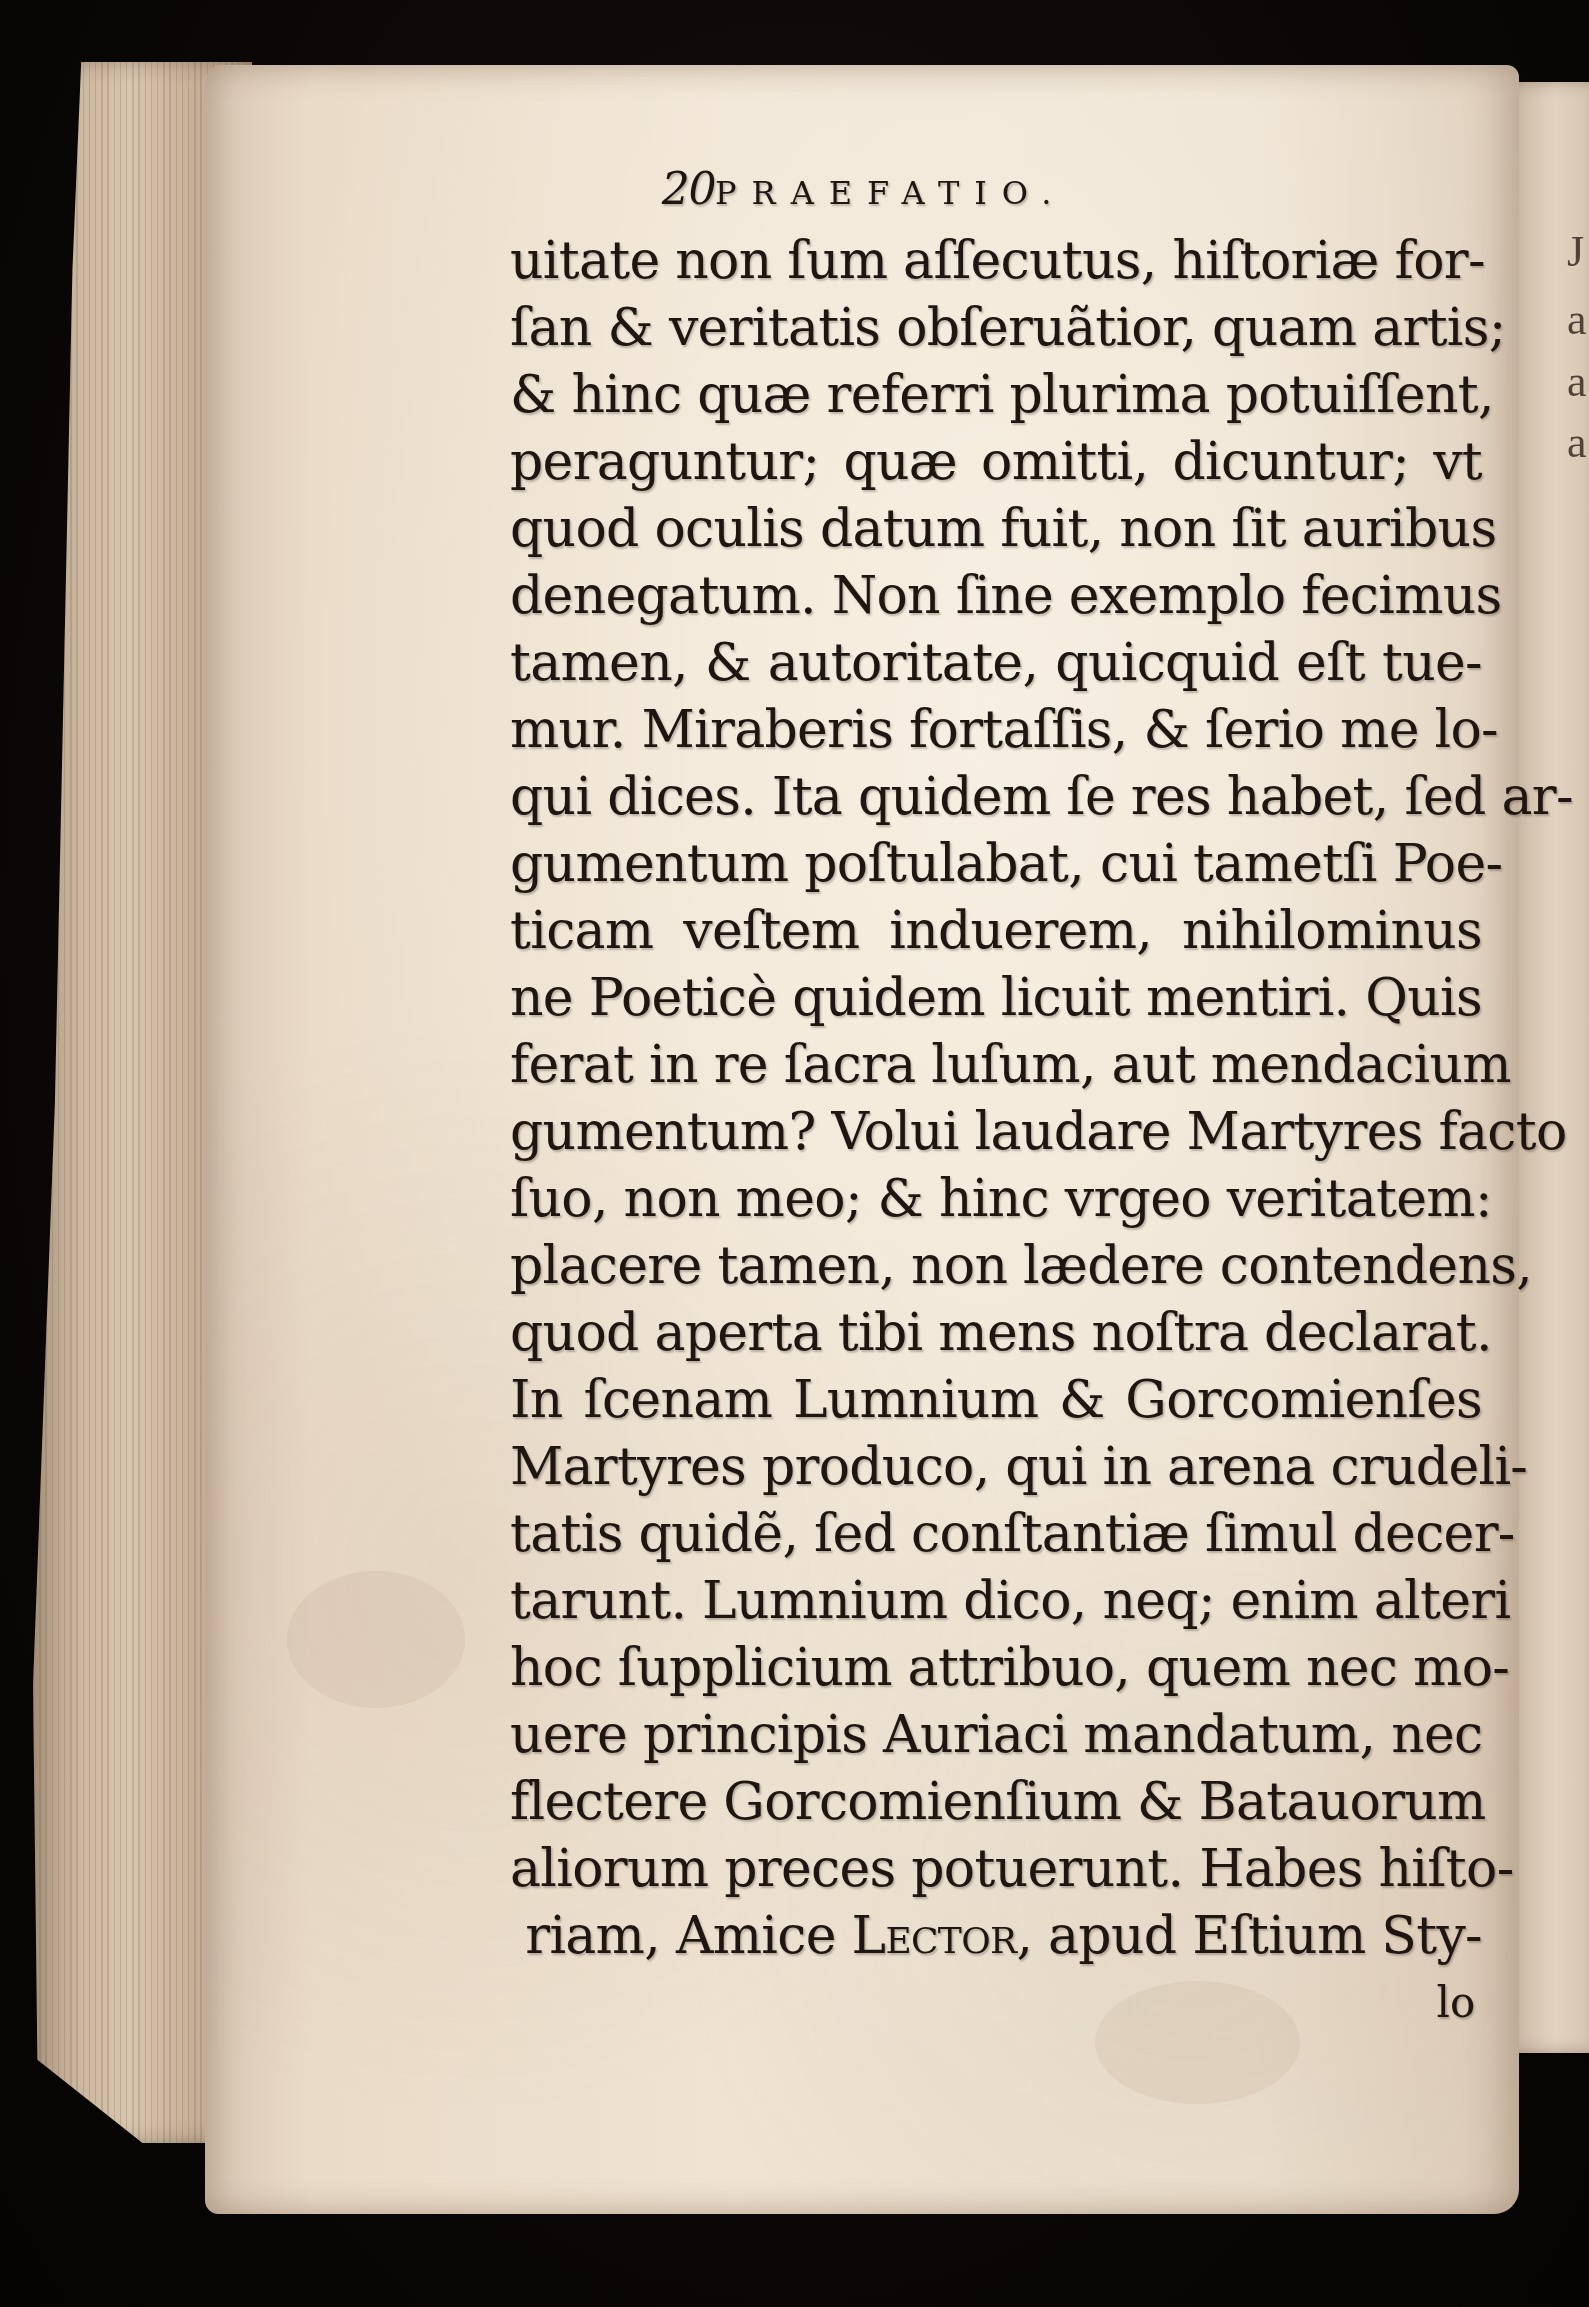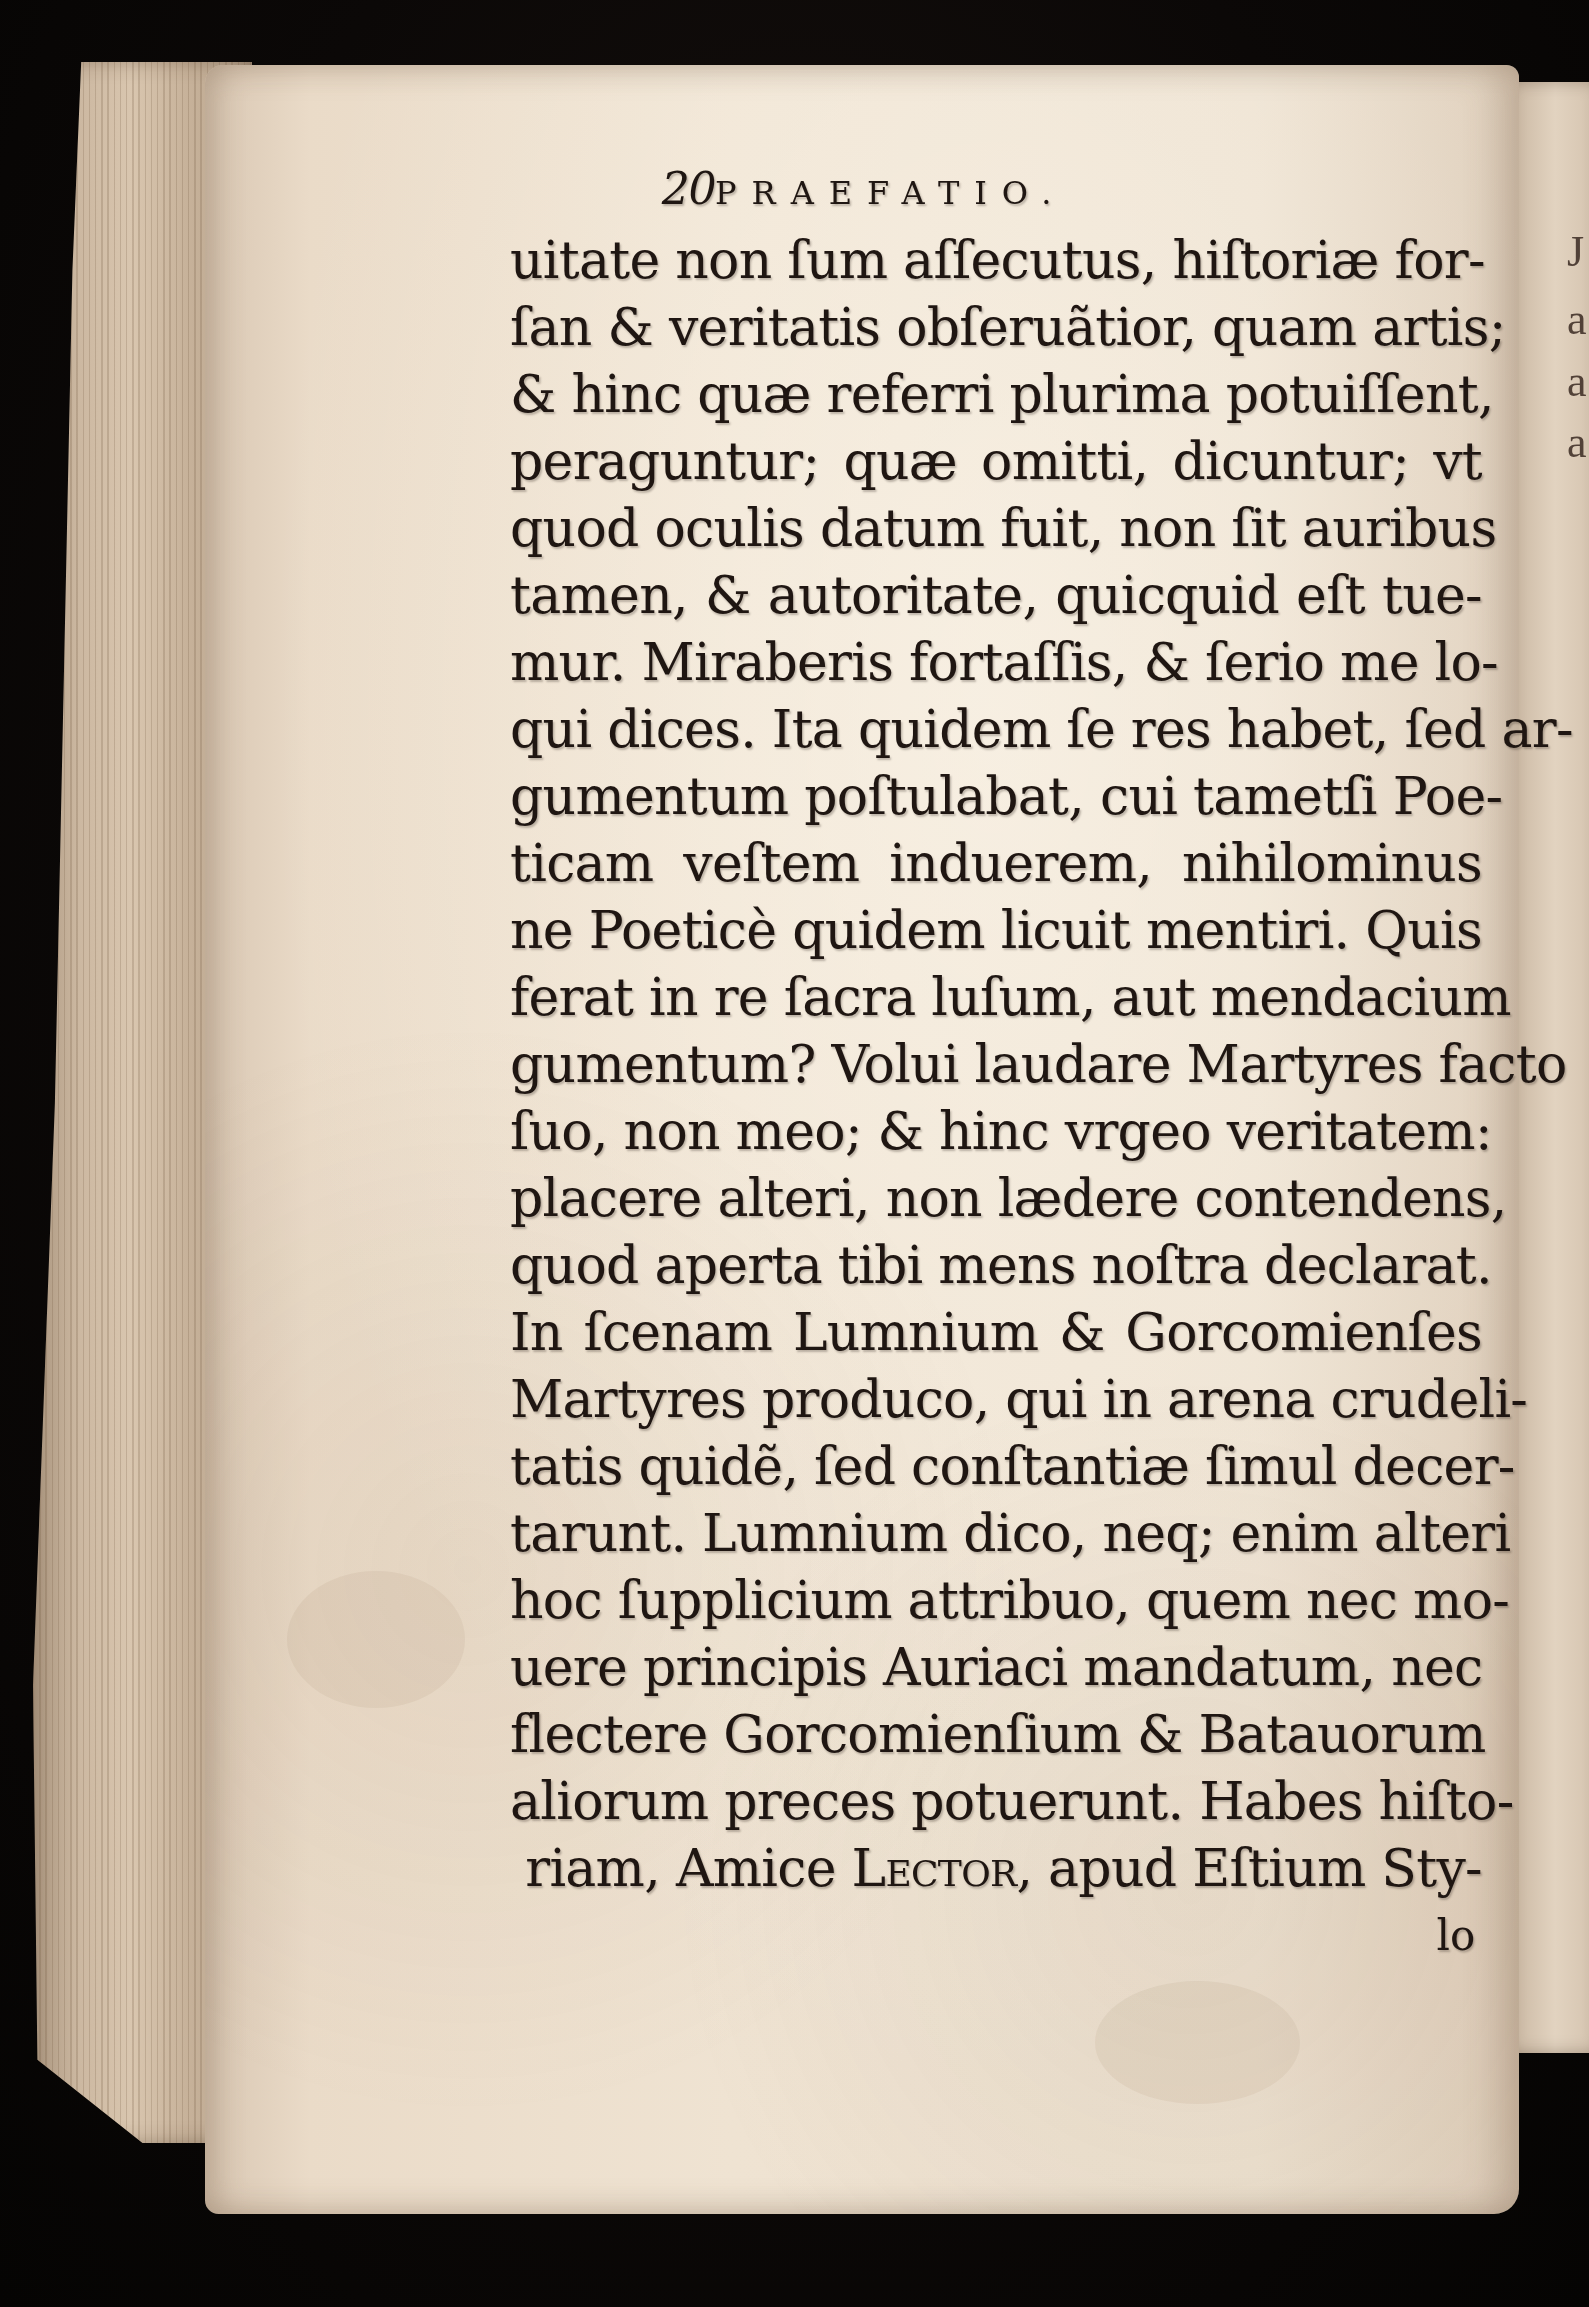--- a/index.html
+++ b/index.html
@@ -143,30 +143,31 @@
     <span class="page-number">20</span>
     <span class="section-title">PRAEFATIO.</span>
   </div>
 
   <div id="lines">
     <div class="line">uitate non ſum aſſecutus, hiſtoriæ for-</div>
     <div class="line">ſan &amp; veritatis obſeruãtior, quam artis;</div>
     <div class="line">&amp; hinc quæ referri plurima potuiſſent,</div>
     <div class="line">peraguntur; quæ omitti, dicuntur; vt</div>
     <div class="line">quod oculis datum fuit, non ſit auribus</div>
+    <div class="line">denegatum. Non ſine exemplo fecimus</div>
     <div class="line">tamen, &amp; autoritate, quicquid eſt tue-</div>
     <div class="line">mur. Miraberis fortaſſis, &amp; ſerio me lo-</div>
     <div class="line">qui dices. Ita quidem ſe res habet, ſed ar-</div>
     <div class="line">gumentum poſtulabat, cui tametſi Poe-</div>
     <div class="line">ticam veſtem induerem, nihilominus</div>
     <div class="line">ne Poeticè quidem licuit mentiri. Quis</div>
     <div class="line">ferat in re ſacra luſum, aut mendacium</div>
     <div class="line">gumentum? Volui laudare Martyres facto</div>
     <div class="line">ſuo, non meo; &amp; hinc vrgeo veritatem:</div>
-    <div class="line">placere alteri, non lædere contendens,</div>
+    <div class="line">placere tamen, non lædere contendens,</div>
     <div class="line">quod aperta tibi mens noſtra declarat.</div>
     <div class="line">In ſcenam Lumnium &amp; Gorcomienſes</div>
     <div class="line">Martyres produco, qui in arena crudeli-</div>
     <div class="line">tatis quidẽ, ſed conſtantiæ ſimul decer-</div>
     <div class="line">tarunt. Lumnium dico, neq; enim alteri</div>
     <div class="line">hoc ſupplicium attribuo, quem nec mo-</div>
     <div class="line">uere principis Auriaci mandatum, nec</div>
     <div class="line">flectere Gorcomienſium &amp; Batauorum</div>
     <div class="line">aliorum preces potuerunt. Habes hiſto-</div>
     <div class="line last"><span>riam, Amice </span><span class="sc">Lector</span><span>, apud Eſtium Sty-</span></div>

